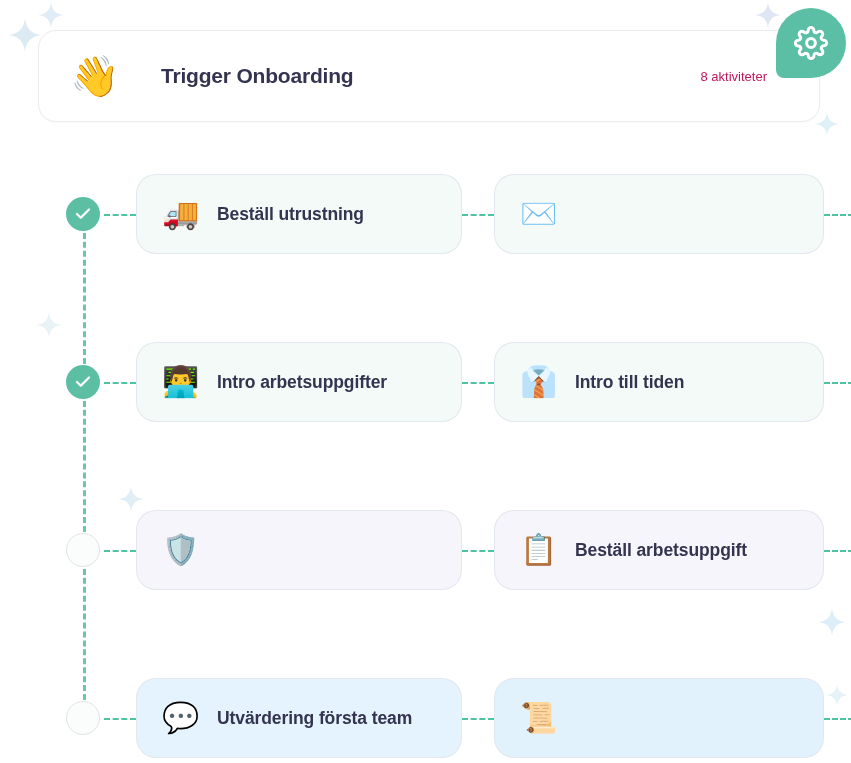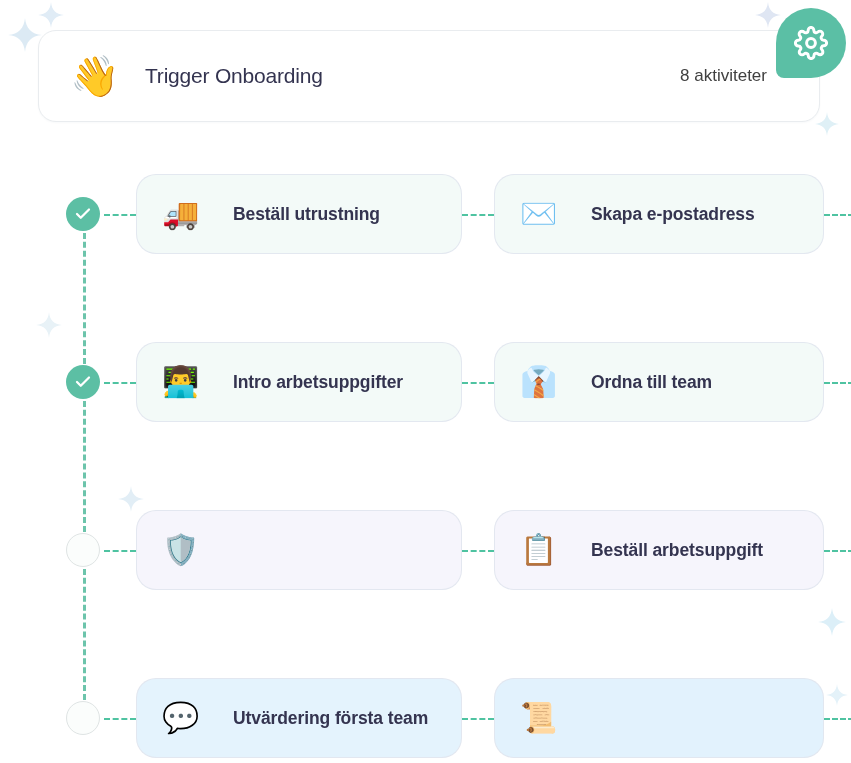--- a/index.html
+++ b/index.html
@@ -44,31 +44,31 @@
   }
   .header-emoji {
     font-size: 40px;
     line-height: 1;
     width: 56px;
     flex: 0 0 56px;
     text-align: center;
     user-select: none;
   }
   .header-title {
-    margin-left: 22px;
+    margin-left: 38px;
     font-size: 21px;
-    font-weight: normal;
+    font-weight: bold;
     color: #343450;
     letter-spacing: -0.2px;
     white-space: nowrap;
   }
   .header-count {
     margin-left: auto;
-    font-size: 17px;
-    color: #404040;
+    font-size: 13px;
+    color: #be185d;
     white-space: nowrap;
     padding-right: 24px;
   }
 
   
   .gear-bubble {
     position: absolute;
     left: 776px;
     top: 8px;
     width: 70px;
@@ -132,21 +132,21 @@
   }
   .task-icon {
     font-size: 30px;
     line-height: 1;
     width: 44px;
     flex: 0 0 44px;
     text-align: center;
     user-select: none;
   }
   .task-label {
-    margin-left: 30px;
+    margin-left: 14px;
     font-size: 17.5px;
     font-weight: bold;
     color: #343450;
     white-space: nowrap;
     letter-spacing: -0.1px;
   }
 
   .tint-mint   { background: #f3faf8; }
   .tint-lav    { background: #f6f5fc; }
   .tint-blue   { background: #e4f3fd; }
@@ -228,37 +228,36 @@
       </div>
       <div class="h-dash" style="left: 104px; top: 214px; width: 32px;"></div>
       <div class="h-dash" style="left: 462px; top: 214px; width: 32px;"></div>
       <div class="h-dash" style="left: 824px; top: 214px; width: 30px;"></div>
       <div class="task-card tint-mint" style="left: 136px; top: 174px; width: 326px;">
         <div class="task-icon">🚚</div>
         <div class="task-label">Beställ utrustning</div>
       </div>
       <div class="task-card tint-mint" style="left: 494px; top: 174px; width: 330px;">
         <div class="task-icon">✉️</div>
-        <div class="task-label">Skapa e-postadress</div>
       </div>
       <div class="node done" style="left: 66px; top: 365px;">
         <svg width="18" height="18" viewBox="0 0 24 24" fill="none" stroke="#ffffff" stroke-width="3" stroke-linecap="round" stroke-linejoin="round">
           <polyline points="20 6 9 17 4 12"></polyline>
         </svg>
       </div>
       <div class="h-dash" style="left: 104px; top: 382px; width: 32px;"></div>
       <div class="h-dash" style="left: 462px; top: 382px; width: 32px;"></div>
       <div class="h-dash" style="left: 824px; top: 382px; width: 30px;"></div>
       <div class="task-card tint-mint" style="left: 136px; top: 342px; width: 326px;">
         <div class="task-icon">👨‍💻</div>
         <div class="task-label">Intro arbetsuppgifter</div>
       </div>
       <div class="task-card tint-mint" style="left: 494px; top: 342px; width: 330px;">
         <div class="task-icon">👔</div>
-        <div class="task-label">Ordna till team</div>
+        <div class="task-label">Intro till tiden</div>
       </div>
       <div class="node todo" style="left: 66px; top: 533px;"></div>
       <div class="h-dash" style="left: 104px; top: 550px; width: 32px;"></div>
       <div class="h-dash" style="left: 462px; top: 550px; width: 32px;"></div>
       <div class="h-dash" style="left: 824px; top: 550px; width: 30px;"></div>
       <div class="task-card tint-lav" style="left: 136px; top: 510px; width: 326px;">
         <div class="task-icon">🛡️</div>
       </div>
       <div class="task-card tint-lav" style="left: 494px; top: 510px; width: 330px;">
         <div class="task-icon">📋</div>

